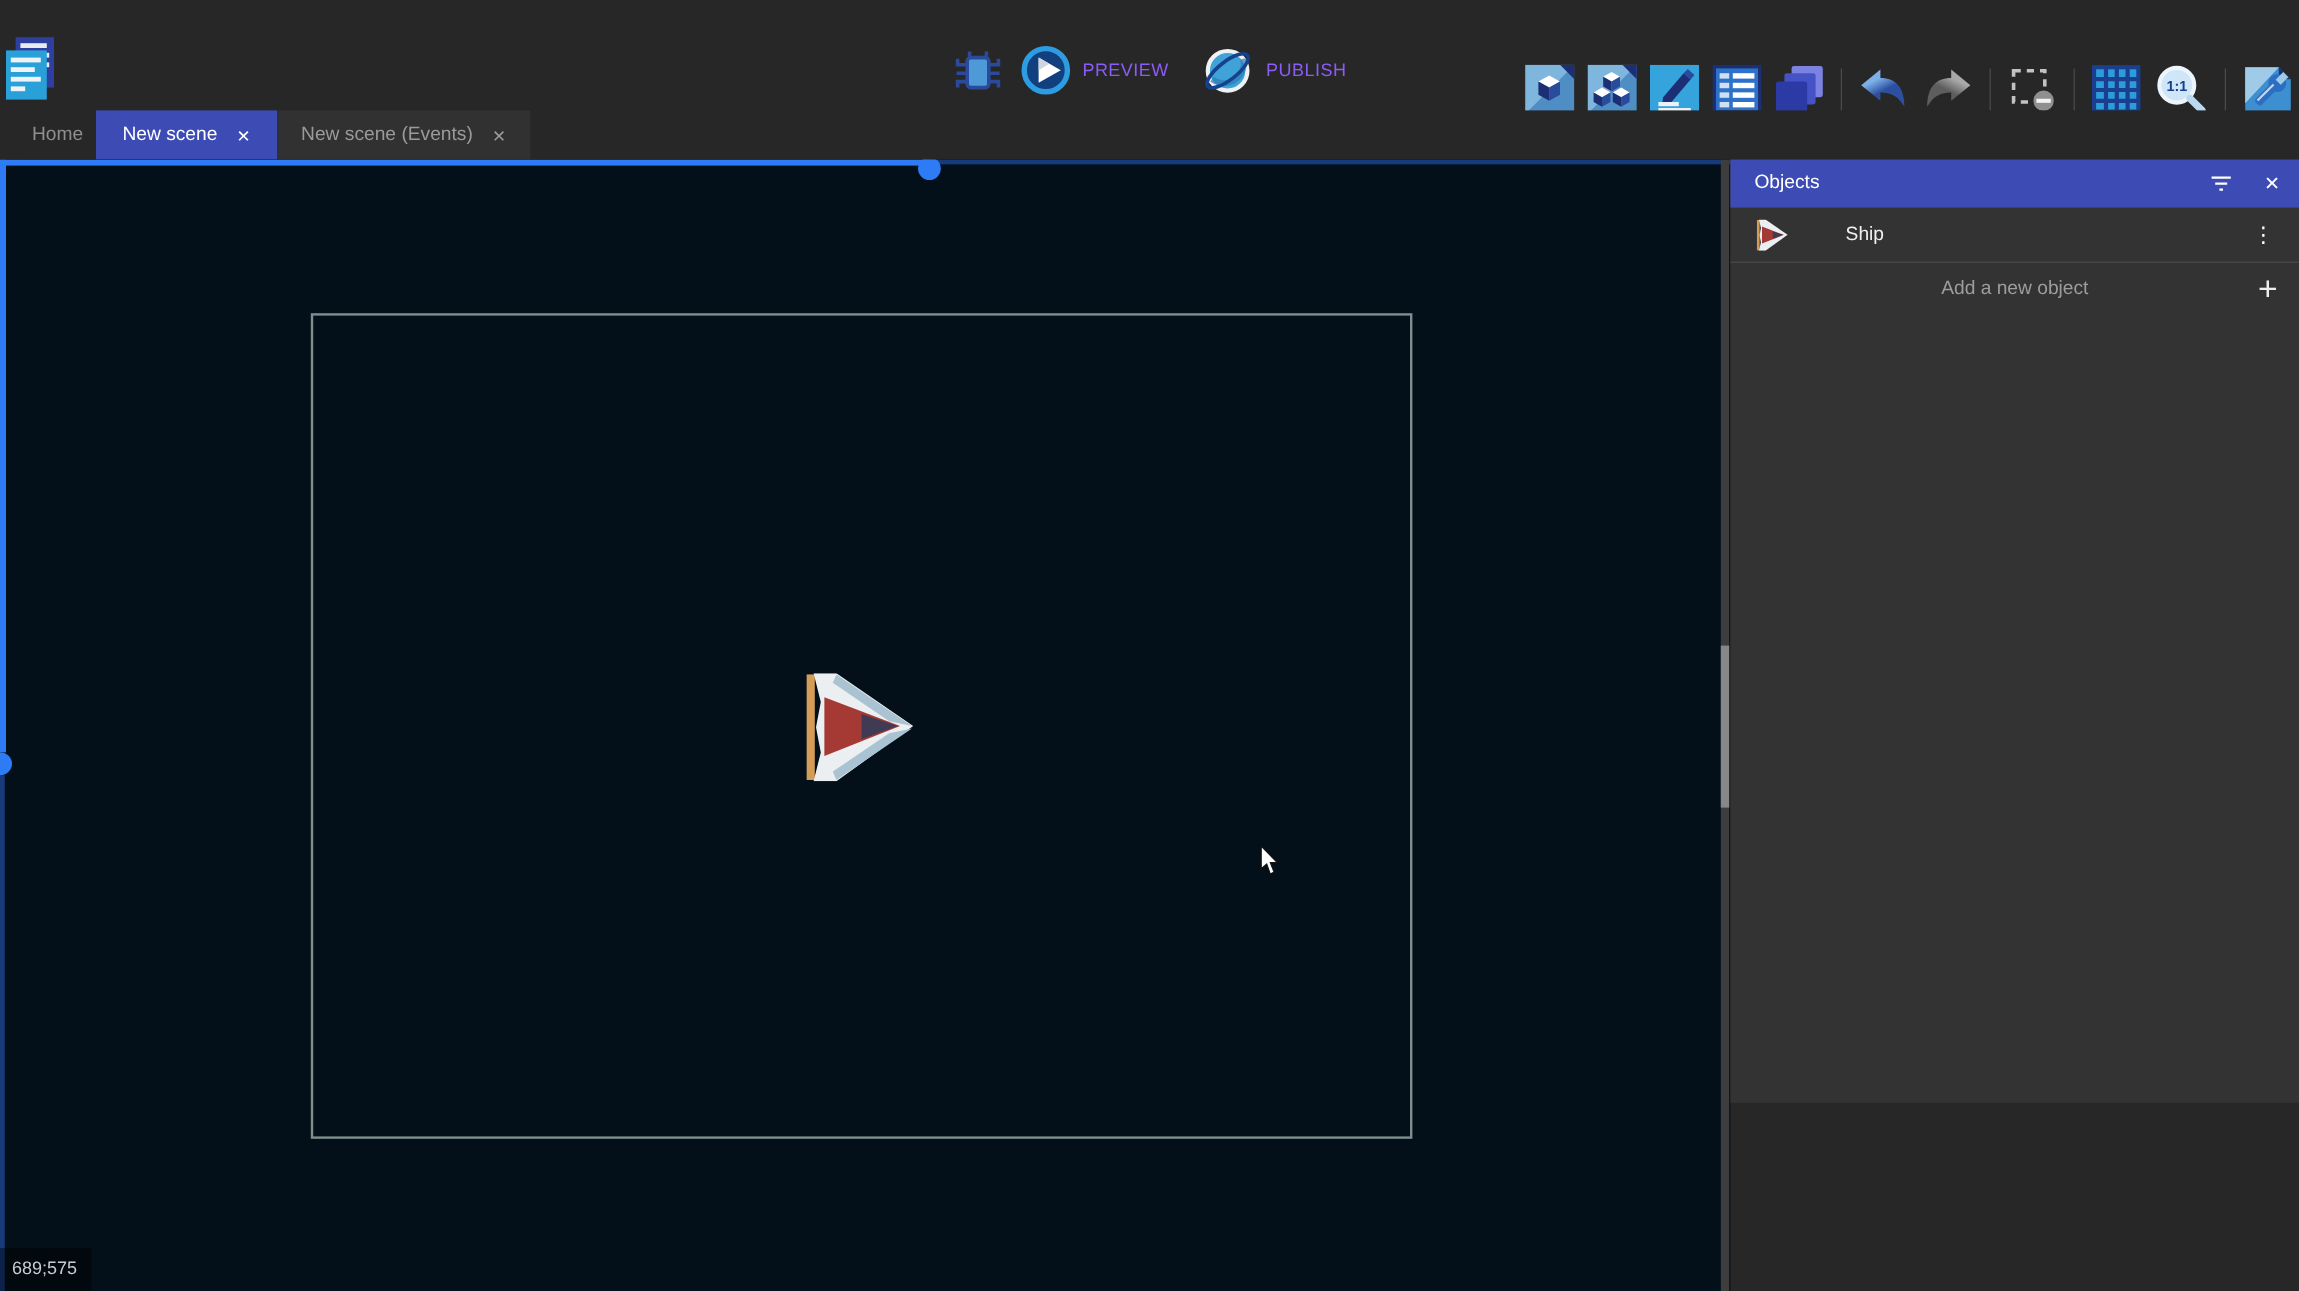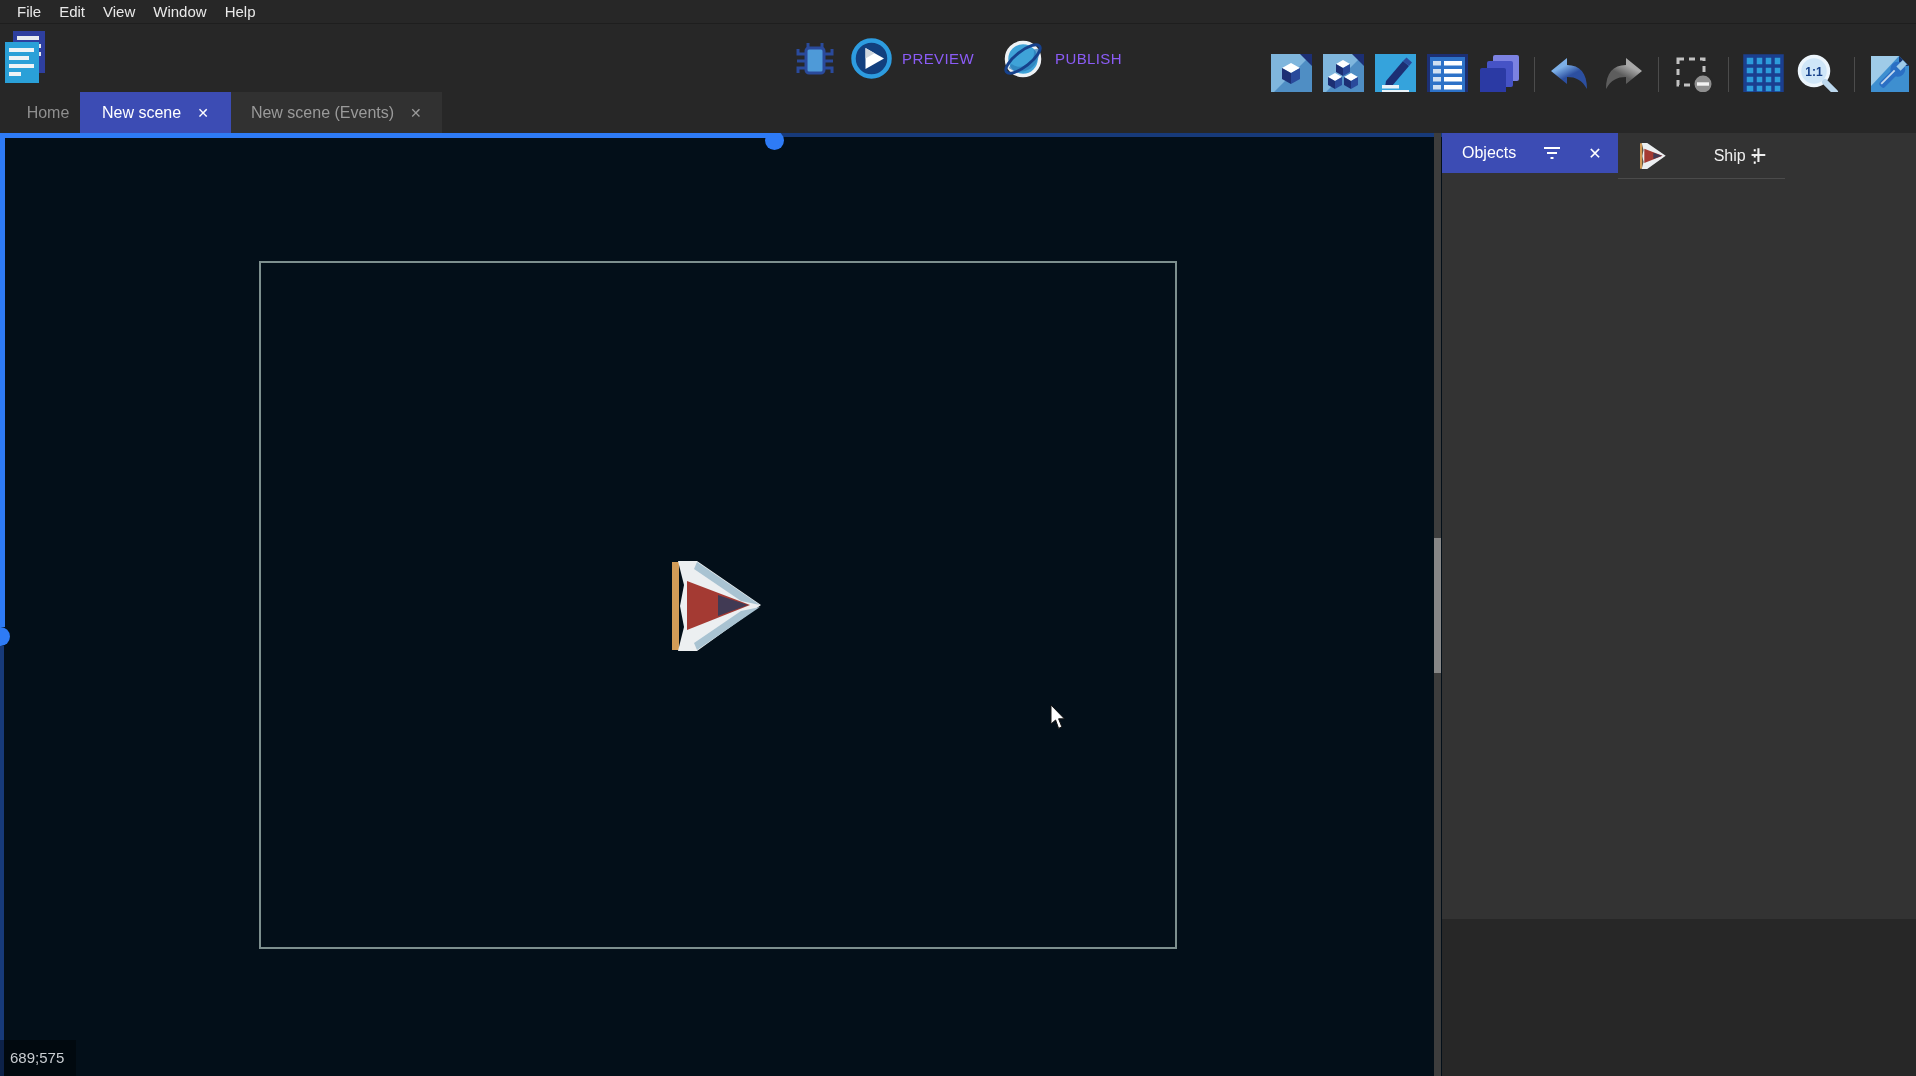--- a/index.html
+++ b/index.html
@@ -51,21 +51,21 @@
             border-radius:50%; background:#2e7bf6; }
   .rtrack { position:absolute; left:1434px; top:0; width:7px; height:943px; background:#3d3d3d; }
   .rthumb { position:absolute; left:1434px; top:405px; width:7px; height:135px; background:#878787; }
   .ship { position:absolute; left:672px; top:428px; }
   .cursor { position:absolute; left:1046px; top:572px; }
   .coords { position:absolute; left:0; bottom:0; height:36px; line-height:36px;
             padding:0 12px 0 10px; background:rgba(0,0,0,0.4); color:#c9cdd1; font-size:15px; }
 
   
   .panel { position:absolute; left:1442px; top:133px; width:474px; height:786px;
-           background:#333333; display:flex; flex-direction:row; }
+           background:#333333; display:flex; flex-direction:column; }
   .panel-header { height:40px; background:#3c4cb4; display:flex; align-items:center;
                   padding:0 16px 0 20px; flex:0 0 auto; }
   .panel-title { color:#ffffff; font-size:16px; flex:1; }
   .panel-header .hicon { margin-left:26px; cursor:pointer; display:flex; align-items:center; }
   .panel-close { color:#ffffff; font-size:16px; }
   .obj-row { height:46px; display:flex; align-items:center; border-bottom:1px solid #4b4b4b;
              flex:0 0 auto; cursor:pointer; }
   .obj-thumb { margin-left:22px; width:26px; height:26px; }
   .obj-label { margin-left:48px; color:#f0f0f0; font-size:16px; flex:1; }
   .obj-menu { color:#ffffff; font-size:18px; margin-right:20px; letter-spacing:1px; cursor:pointer; }
@@ -79,27 +79,20 @@
                padding:0 12px 0 14px; flex:0 0 auto; }
   .searchbar input { flex:1; background:transparent; border:none; outline:none;
                      color:#d8d8d8; font-size:16px; font-family:"Liberation Sans",sans-serif; }
   .searchbar input::placeholder { color:#9f9f9f; opacity:1; }
 </style>
 </head>
 <body>
 
 <div id="app">
 
-  <div class="menubar">
-    <span class="menu-item">File</span>
-    <span class="menu-item">Edit</span>
-    <span class="menu-item">View</span>
-    <span class="menu-item">Window</span>
-    <span class="menu-item">Help</span>
-  </div>
 
   <div class="toolbar">
     <div class="tb-left">
       <svg class="tb-icon" width="46" height="56" viewBox="0 0 46 56">
         <rect x="10" y="2" width="32" height="42" fill="#2e3f9f"></rect>
         <rect x="14" y="7" width="22" height="4" fill="#e8ecf0"></rect>
         <rect x="31" y="15" width="7" height="4" fill="#e8ecf0"></rect>
         <rect x="31" y="23" width="7" height="4" fill="#e8ecf0"></rect>
         <rect x="2" y="13" width="34" height="41" fill="#2aa0d8"></rect>
         <rect x="6" y="19" width="25" height="4" fill="#eef3f6"></rect>
@@ -334,20 +327,21 @@
         <rect x="0" y="1" width="8" height="88" fill="#d39c57"></rect>
         <polygon points="6,0 25,0 89,44 25,90 6,90 12,66 8,45 12,24" fill="#eceff1"></polygon>
         <polygon points="15,20 15,69 78,44" fill="#a43a33"></polygon>
         <polygon points="46,34 46,55 76,44" fill="#413a54"></polygon>
       </svg>
       <span class="obj-label">Ship</span>
       <span class="obj-menu">⋮</span>
     </div>
 
     <div class="add-row">
+      <span class="add-label">Add a new object</span>
       <span class="add-plus">+</span>
     </div>
 
     <div class="panel-fill"></div>
 
   </div>
 
 </div>
 
 </body></html>

